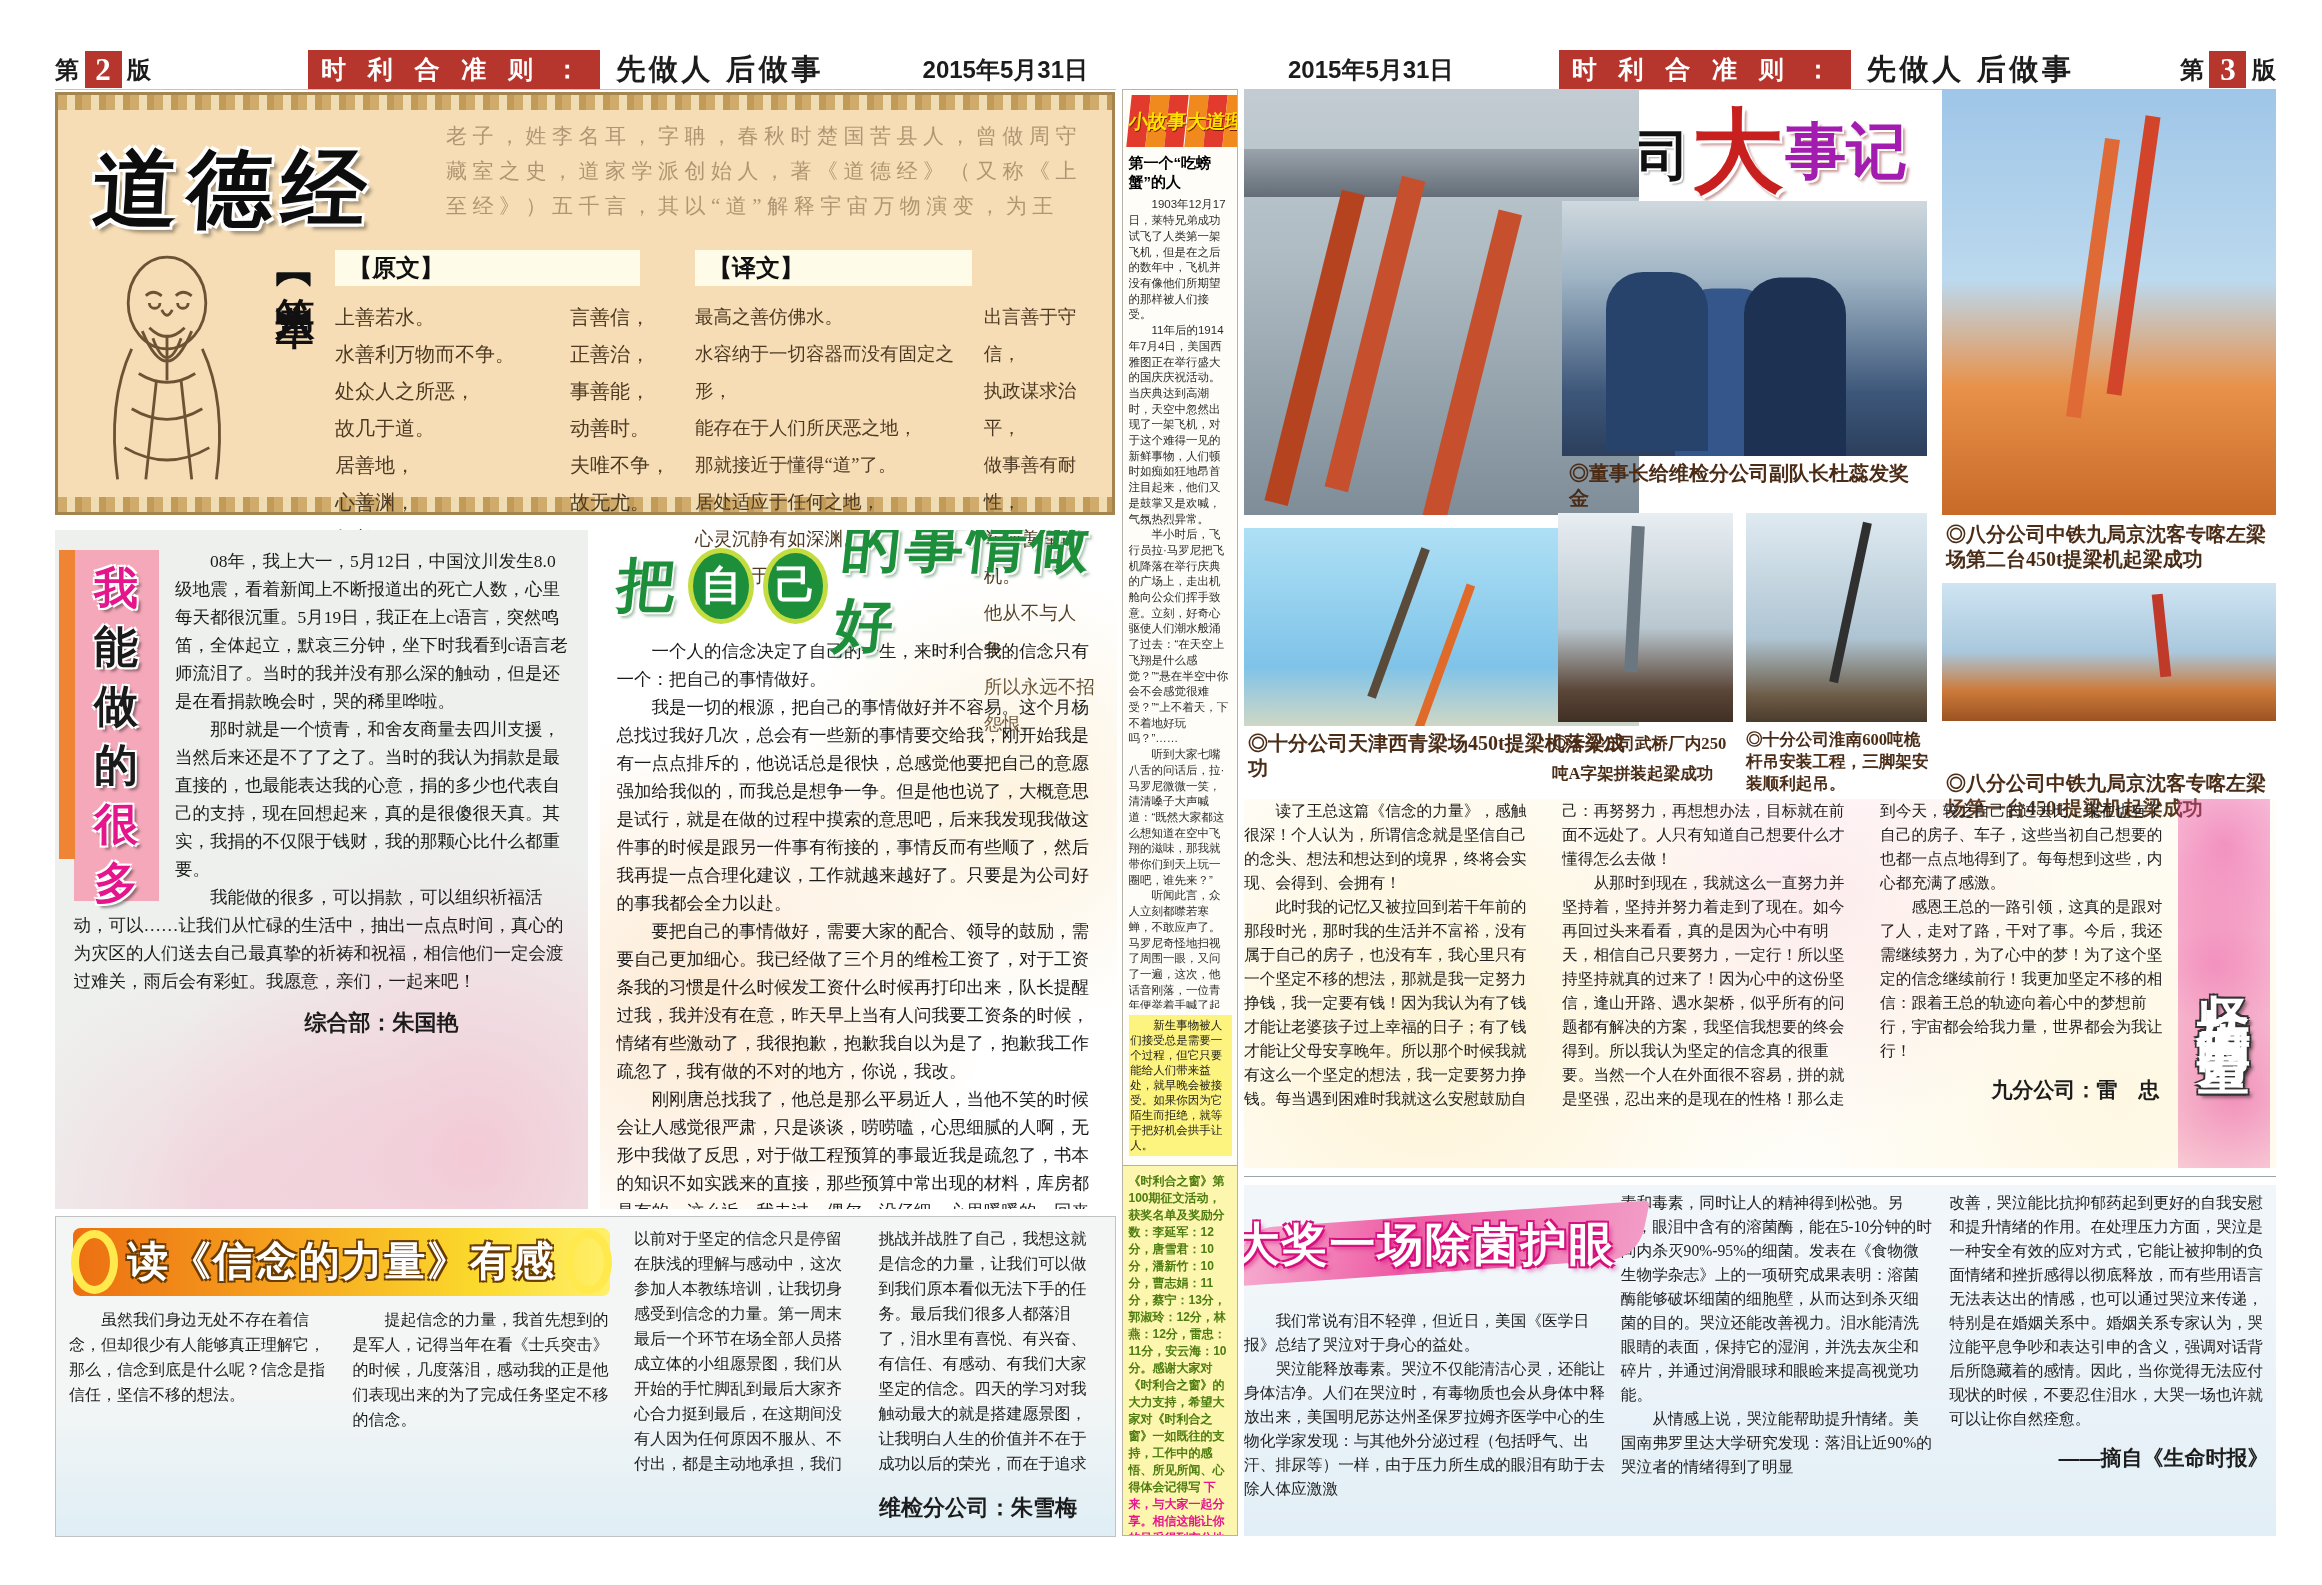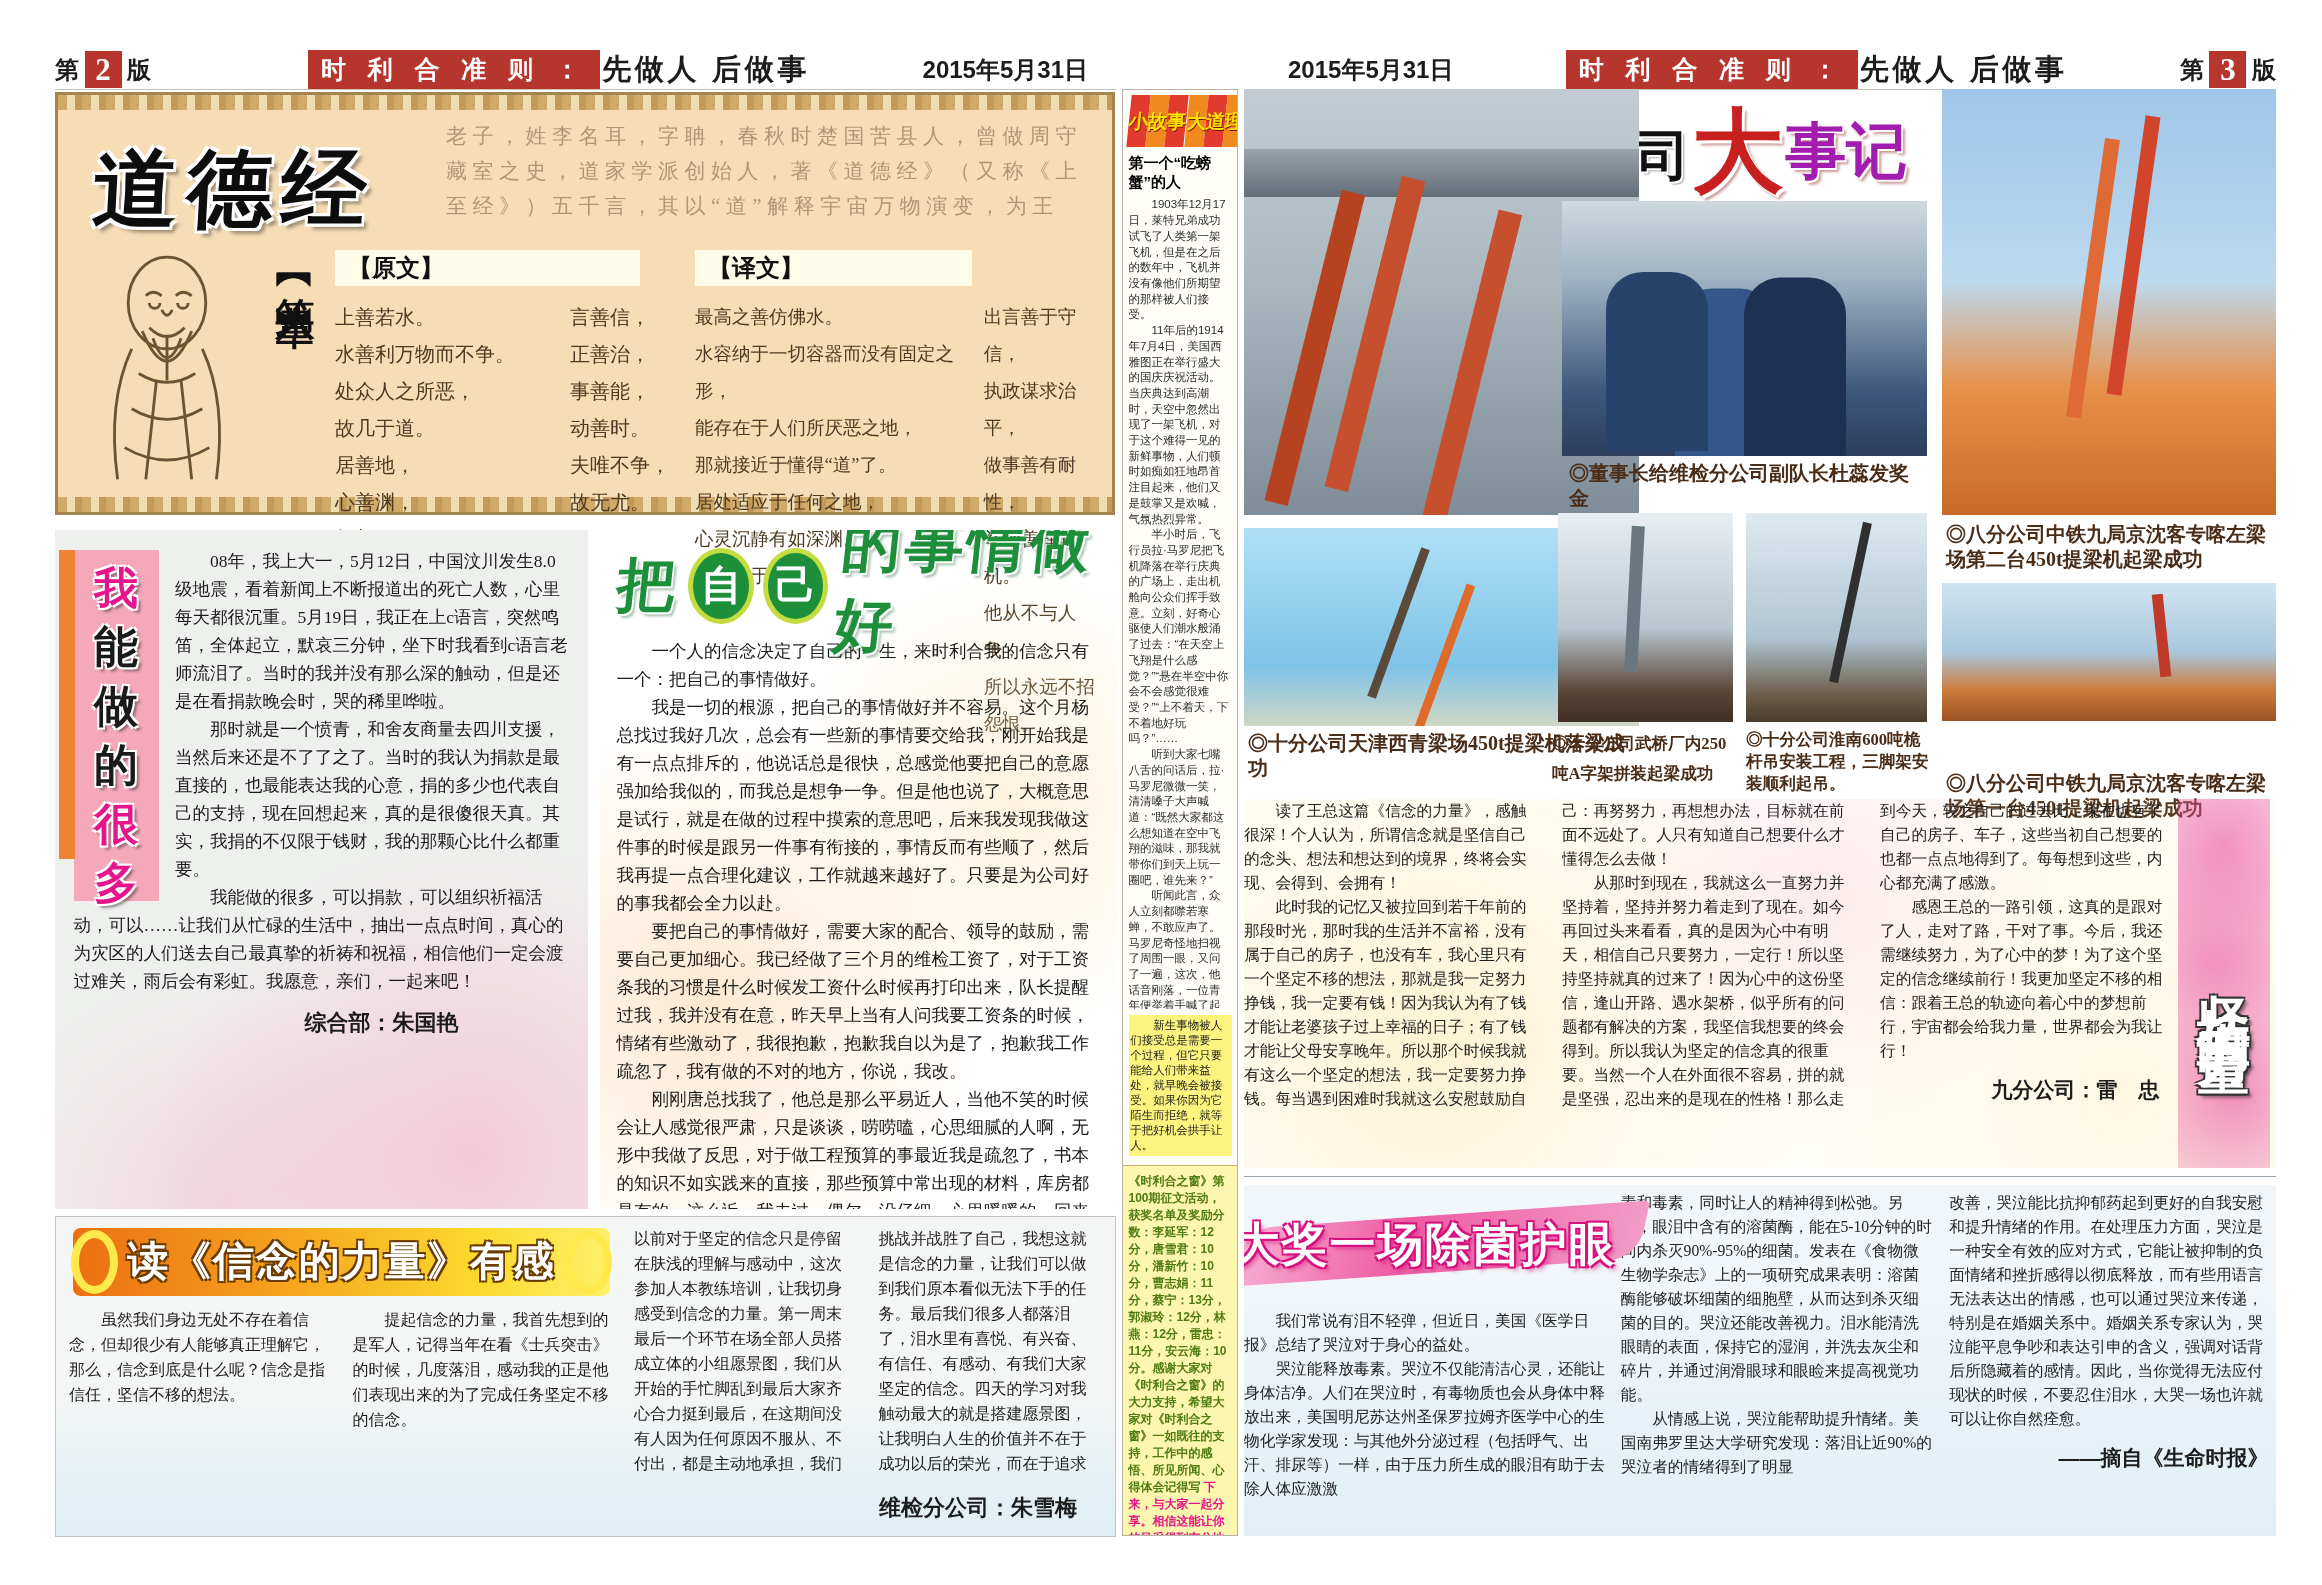--- a/index.html
+++ b/index.html
@@ -6,21 +6,21 @@
   #sheet{position:relative;width:2322px;height:1586px;background:#fff;overflow:hidden;
          font-family:"Liberation Serif","DejaVu Serif",serif;color:#1c1c1c;}
   
   .hdr{position:absolute;top:50px;height:39px;display:flex;align-items:center;}
   .hdr-rule{position:absolute;top:89px;height:0;border-top:1.8px solid #c9c2b8;}
   .pagenum{display:flex;align-items:center;font-weight:bold;font-size:24px;}
   .pagenum .numbox{display:inline-flex;align-items:center;justify-content:center;
       width:37px;height:37px;background:#b6352d;color:#fff;font-size:31px;font-weight:900;margin:0 5.5px;}
   .slogan-box{background:#b6352d;color:#fff;font-weight:900;font-size:25px;letter-spacing:7.4px;
       padding:2.8px 13px;font-family:"Liberation Sans",sans-serif;}
-  .slogan-txt{font-weight:900;font-size:29px;letter-spacing:3.7px;margin-left:2px;
+  .slogan-txt{font-weight:900;font-size:29px;letter-spacing:3.7px;margin-left:16px;
       font-family:"Liberation Sans",sans-serif;}
   .hdr-date{font-weight:900;font-size:24px;font-family:"Liberation Sans",sans-serif;}
   
   .ddj{position:absolute;left:55px;top:92px;width:1060px;height:423px;background:#f6ddb6;
        border:3.7px solid #a5854f;box-sizing:border-box;}
   .ddj .orn{position:absolute;left:0;right:0;height:14.8px;
        background:repeating-linear-gradient(90deg,#c9a25d 0 9.2px,#eedcb2 9.2px 16.6px,#b98f47 16.6px 24px);
        opacity:.85;}
   .ddj .orn.top{top:0;} .ddj .orn.bot{bottom:0;}
   .ddj-title{position:absolute;left:35px;top:37px;font-size:85px;font-weight:900;color:#0d0d0d;

